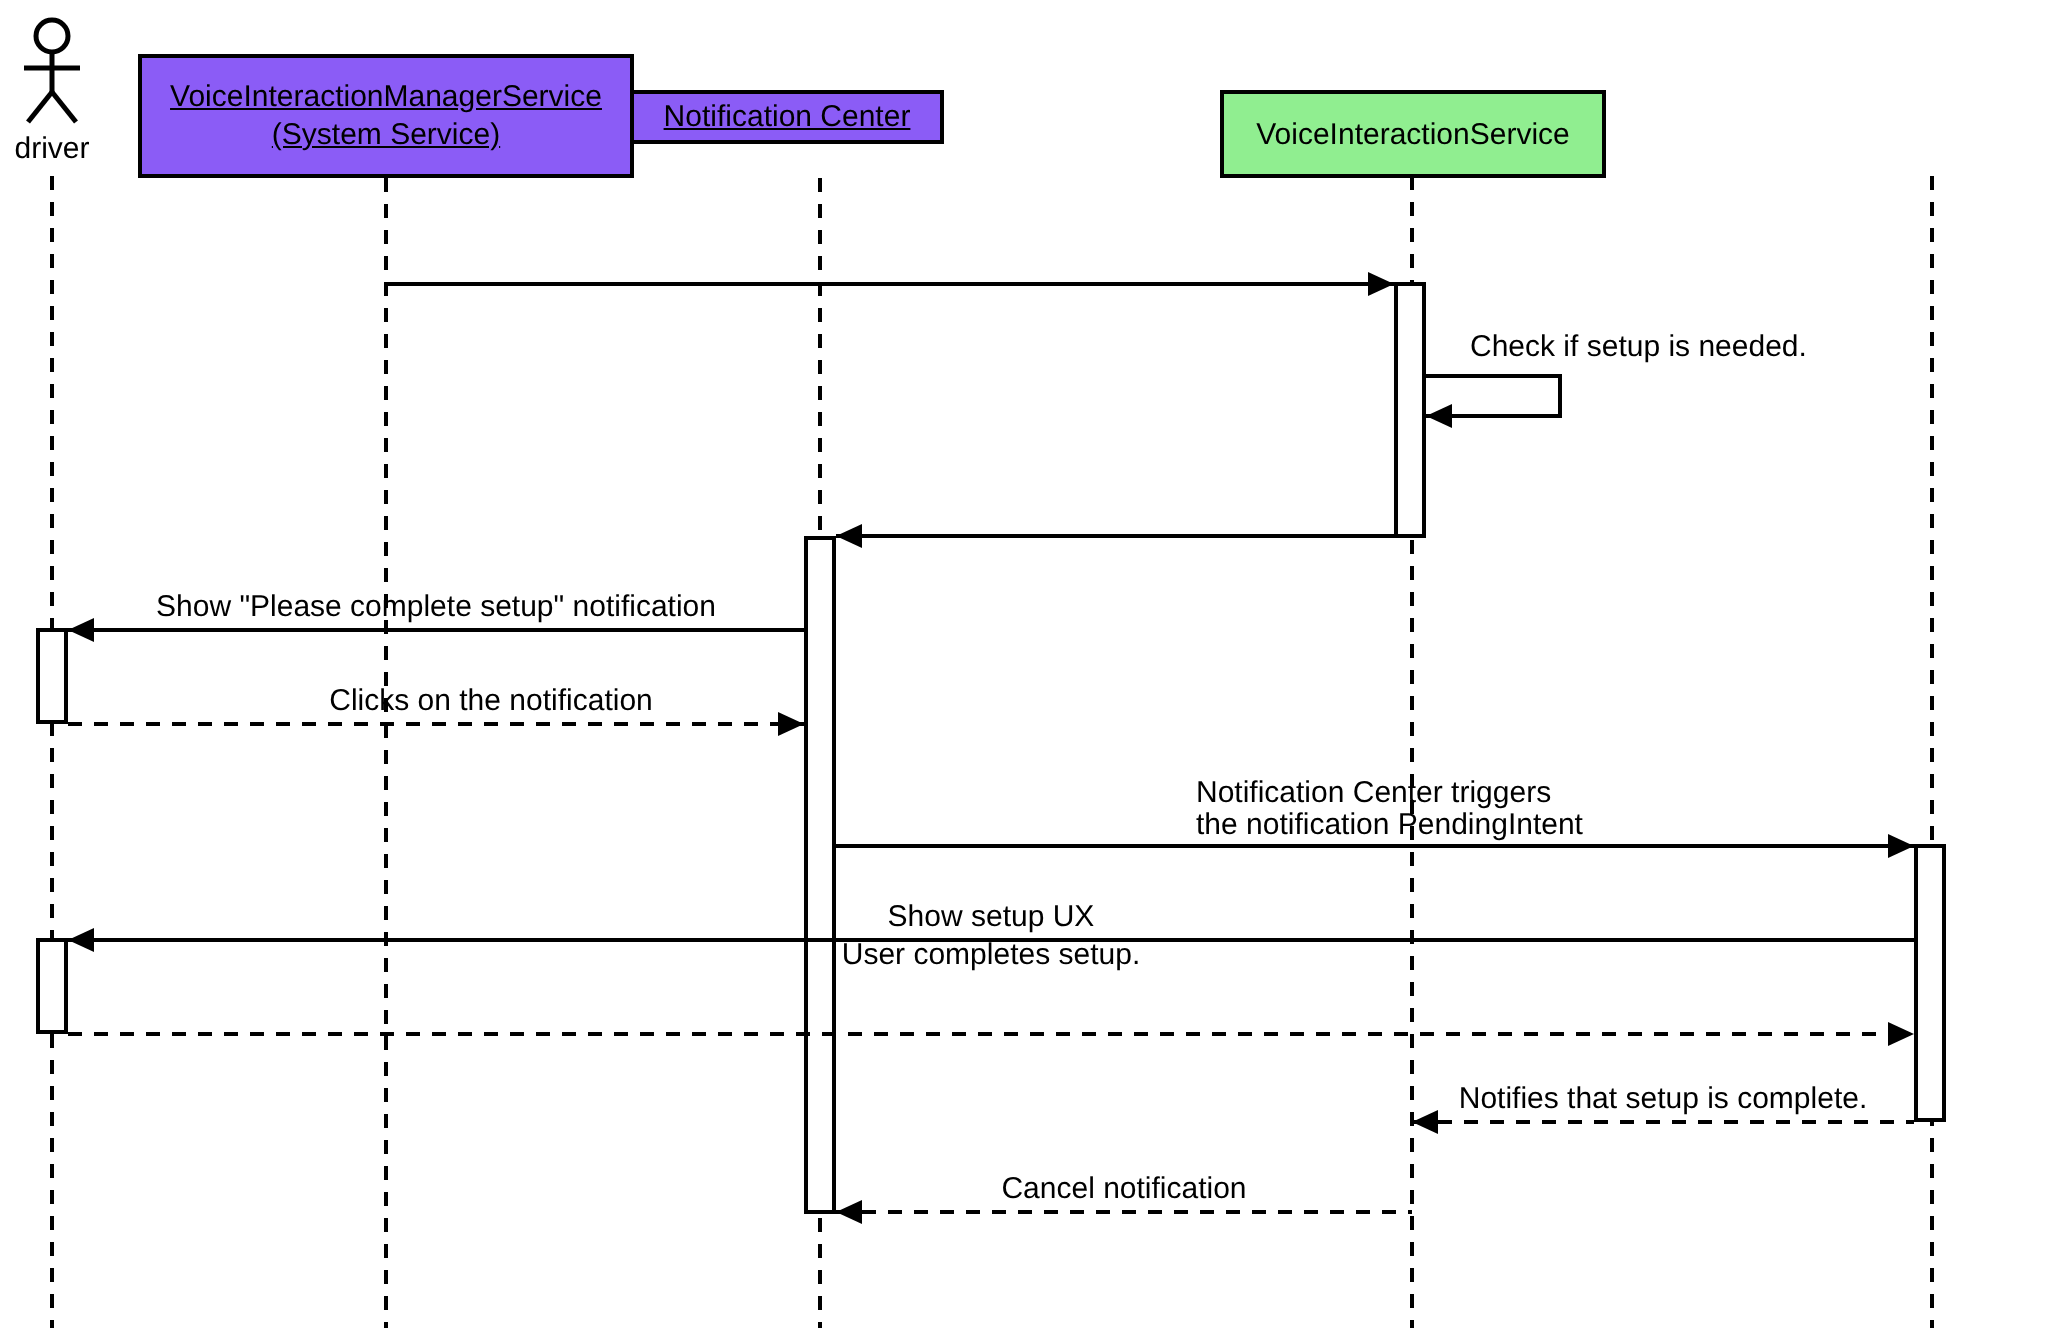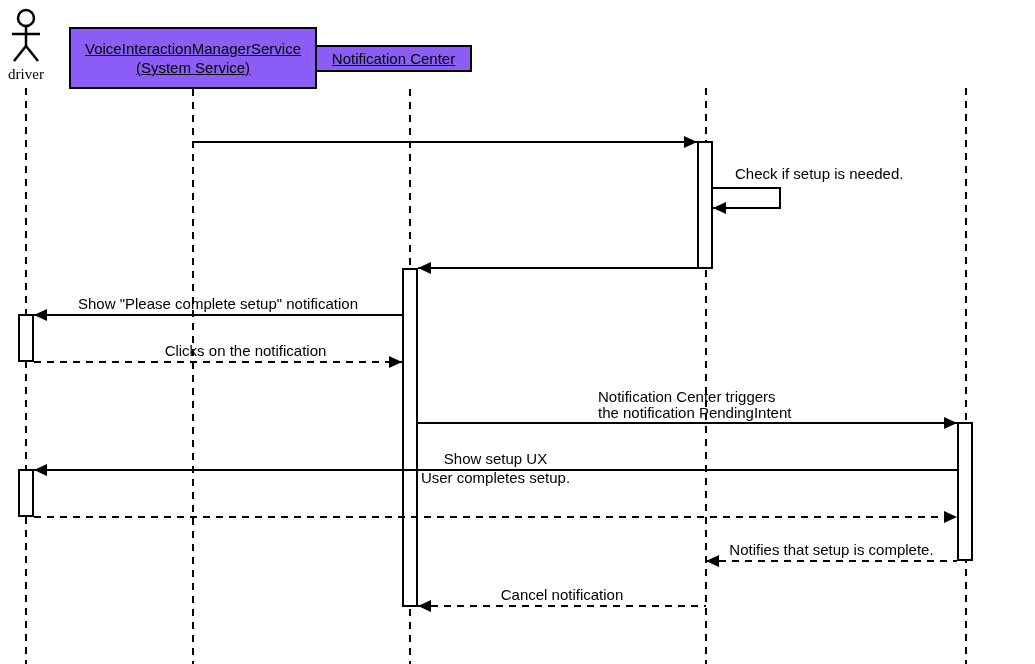--- a/index.html
+++ b/index.html
@@ -24,21 +24,21 @@
   .vline{position:absolute;width:2px;background:#000;z-index:3;}
   
   .head{position:absolute;width:0;height:0;z-index:4;
     border-top:6px solid transparent;border-bottom:6px solid transparent;}
   .head.r{border-left:13px solid #000;}
   .head.l{border-right:13px solid #000;}
   
   .mlabel{position:absolute;font-size:15px;line-height:16px;white-space:pre-line;z-index:4;}
   .ctr{text-align:center;}
   
-  .actor{position:absolute;left:0;top:8px;width:52px;z-index:5;font-family:Liberation Serif, serif;}
+  .actor{position:absolute;left:0;top:8px;width:52px;z-index:5;}
   .actor svg{display:block;margin:0 auto;}
   .actor-label{text-align:center;font-size:15px;margin-top:2px;}
 </style>
 </head>
 <body>
 
 <div class="diagram">
 
   <div class="lifeline" style="left:25px;top:88px;height:576px"></div>
   <div class="lifeline" style="left:192px;top:89px;height:575px"></div>
@@ -56,20 +56,23 @@
     </svg>
     <div class="actor-label">driver</div>
   </div>
 
   <div class="pbox cyan" style="left:69px;top:27px;width:248px;height:62px">
     <span>VoiceInteractionManagerService
 (System Service)</span>
   </div>
   <div class="pbox cyan" style="left:315px;top:45px;width:157px;height:27px">
     <span>Notification Center</span>
+  </div>
+  <div class="pbox green" style="left:610px;top:45px;width:193px;height:44px">
+    <span>VoiceInteractionService</span>
   </div>
 
   <div class="act" style="left:697px;top:141px;height:128px"></div>
   <div class="act" style="left:402px;top:268px;height:339px"></div>
   <div class="act" style="left:18px;top:314px;height:48px"></div>
   <div class="act" style="left:957px;top:422px;height:139px"></div>
   <div class="act" style="left:18px;top:469px;height:48px"></div>
 
   <div class="mline" style="left:193px;top:141px;width:504px"></div>
   <div class="head r" style="left:684px;top:136px"></div>

